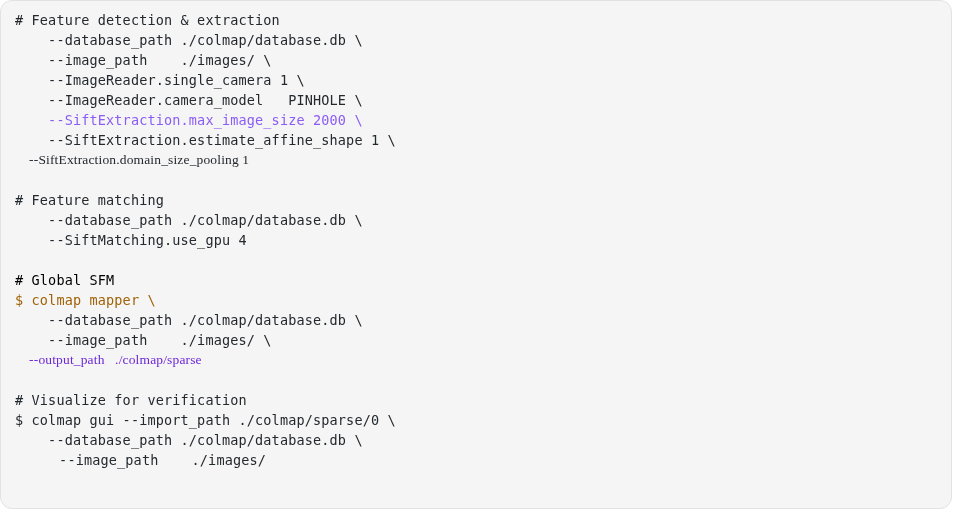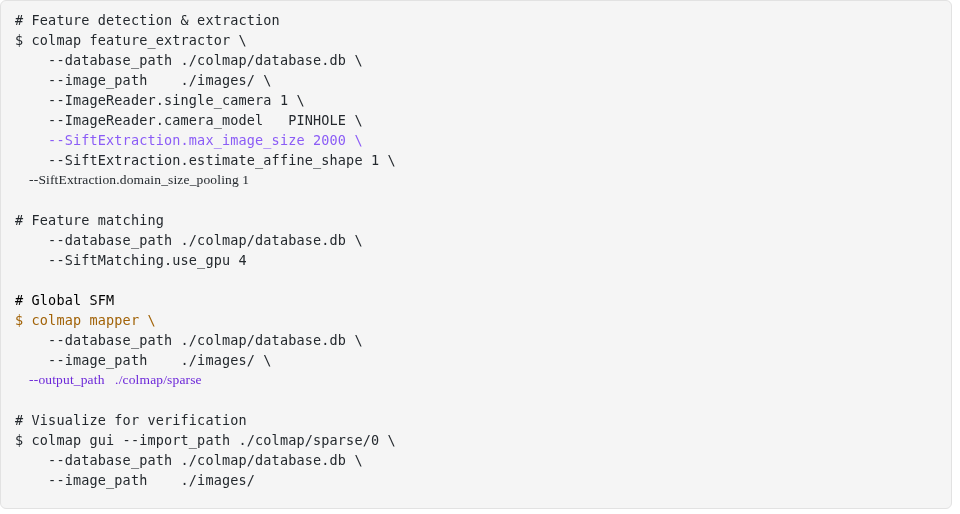--- a/index.html
+++ b/index.html
@@ -18,21 +18,21 @@
   
   #code-panel {
     box-sizing: border-box;
     position: absolute;
     left: 0px;
     top: 0px;
     width: 952px;
     height: 509px;
     background: #f5f5f5;
     border: 1px solid #e2e2e2;
-    border-radius: 6px;
+    border-radius: 12px;
     padding: 9px 0 0 0;
     overflow: hidden;
   }
 
   #code-listing {
     margin: 0;
     padding: 0;
     list-style: none;
   }
 
@@ -50,21 +50,20 @@
   .code-line.blank {
     height: 20px;
   }
 </style>
 </head>
 <body>
 
 <div id="code-panel" style="background: rgb(245, 245, 245); border-color: rgb(226, 226, 226);">
   <div id="code-listing">
       <div class="code-line" style="color: rgb(36, 41, 46);"># Feature detection &amp; extraction</div>
-      <div class="code-line" style="color: rgb(36, 41, 46);">$ colmap feature_extractor \</div>
       <div class="code-line" style="color: rgb(36, 41, 46);">    --database_path ./colmap/database.db \</div>
       <div class="code-line" style="color: rgb(36, 41, 46);">    --image_path    ./images/ \</div>
       <div class="code-line" style="color: rgb(36, 41, 46);">    --ImageReader.single_camera 1 \</div>
       <div class="code-line" style="color: rgb(36, 41, 46);">    --ImageReader.camera_model   PINHOLE \</div>
       <div class="code-line" style="color: #8b5cf6;">    --SiftExtraction.max_image_size 2000 \</div>
       <div class="code-line" style="color: rgb(36, 41, 46);">    --SiftExtraction.estimate_affine_shape 1 \</div>
       <div class="code-line" style="color: rgb(36, 41, 46); font-family: Liberation Serif, serif;">    --SiftExtraction.domain_size_pooling 1</div>
       <div class="code-line blank" style="color: rgb(36, 41, 46);"></div>
       <div class="code-line" style="color: rgb(36, 41, 46);"># Feature matching</div>
       <div class="code-line" style="color: rgb(36, 41, 46);">    --database_path ./colmap/database.db \</div>
@@ -72,15 +71,15 @@
       <div class="code-line blank" style="color: rgb(36, 41, 46);"></div>
       <div class="code-line" style="color: #000000;"># Global SFM</div>
       <div class="code-line" style="color: #a16207;">$ colmap mapper \</div>
       <div class="code-line" style="color: rgb(36, 41, 46);">    --database_path ./colmap/database.db \</div>
       <div class="code-line" style="color: rgb(36, 41, 46);">    --image_path    ./images/ \</div>
       <div class="code-line" style="color: #6d28d9; font-family: Liberation Serif, serif;">    --output_path   ./colmap/sparse</div>
       <div class="code-line blank" style="color: rgb(36, 41, 46);"></div>
       <div class="code-line" style="color: rgb(36, 41, 46);"># Visualize for verification</div>
       <div class="code-line" style="color: rgb(36, 41, 46);">$ colmap gui --import_path ./colmap/sparse/0 \</div>
       <div class="code-line" style="color: rgb(36, 41, 46);">    --database_path ./colmap/database.db \</div>
-      <div class="code-line" style="color: rgb(36, 41, 46);">    --image_path    ./images/</div>
+      <div class="code-line" style="color: rgb(36, 41, 46); margin-left: 11px;">    --image_path    ./images/</div>
     </div>
 </div>
 
 </body></html>

